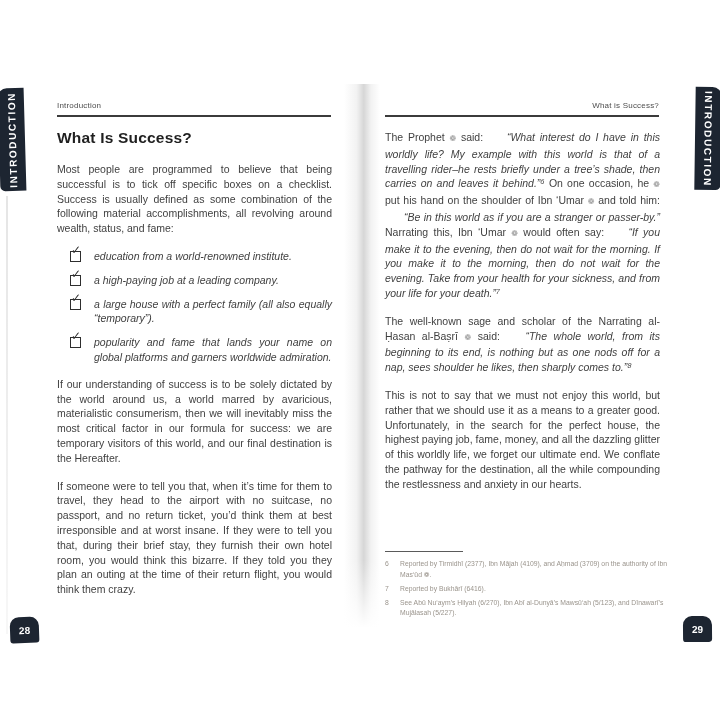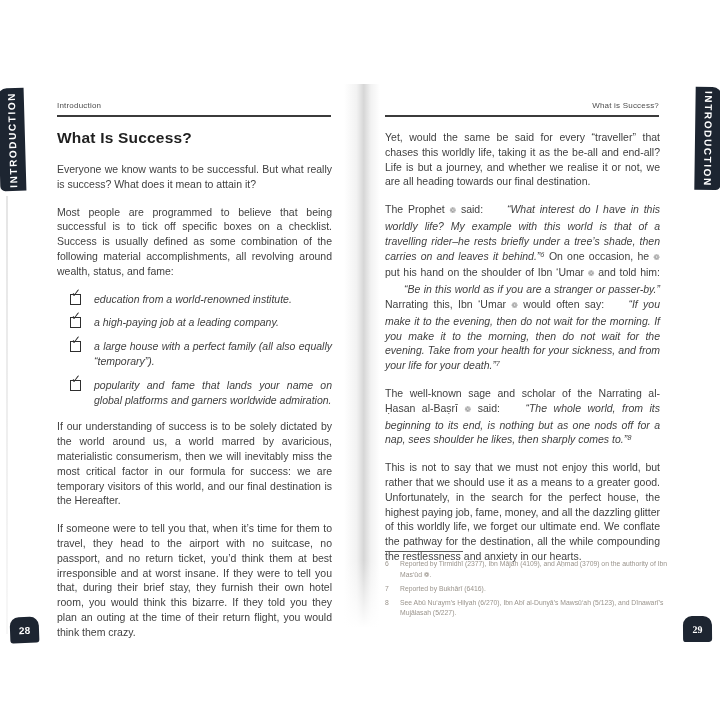--- a/index.html
+++ b/index.html
@@ -93,21 +93,21 @@
   .fn-num { flex:0 0 8px; }
   .fn-text { flex:1 1 auto; }
 
   
   .pagenum {
     position:absolute; width:29px; height:26px; background:#1d2531; color:#fff;
     border-radius:9px 9px 3px 3px; font-size:10px; font-weight:700;
     display:flex; align-items:center; justify-content:center;
   }
   .pn-left { left:10px; top:617px; transform:rotate(-2deg); }
-  .pn-right { left:683px; top:616px; transform:rotate(-0.5deg);font-family:Liberation Serif, serif; }
+  .pn-right { left:683px; top:616px; transform:rotate(-0.5deg); }
 </style>
 </head>
 <body>
 
 <div>
 
   <div class="gutter"></div>
   <div class="gutter-fade"></div>
   <div class="left-page-edge"></div>
 
@@ -119,21 +119,20 @@
   </div>
 
   <div class="running-header rh-left">Introduction</div>
   <div class="header-rule rule-left"></div>
   <div class="running-header rh-right">What is Success?</div>
   <div class="header-rule rule-right"></div>
 
   <div class="content content-left">
     <h1 class="chapter-heading">What Is Success?</h1>
     <div id="left-paras-top">
-        <p class="para"><span>Everyone we know wants to be successful. But what really is success? What does it mean to attain it?</span></p>
         <p class="para"><span>Most people are programmed to believe that being successful is to tick off specific boxes on a checklist. Success is usually defined as some combination of the following material accomplishments, all revolving around wealth, status, and fame:</span></p>
       </div>
     <ul class="checklist" id="checklist">
         <li>
           <span class="cb">
             <span class="tick">✓</span>
           </span>
           <span class="label">education from a world-renowned institute.</span>
         </li>
         <li>
@@ -156,21 +155,20 @@
         </li>
       </ul>
     <div id="left-paras-bottom">
         <p class="para"><span>If our understanding of success is to be solely dictated by the world around us, a world marred by avaricious, materialistic consumerism, then we will inevitably miss the most critical factor in our formula for success: we are temporary visitors of this world, and our final destination is the Hereafter.</span></p>
         <p class="para"><span>If someone were to tell you that, when it’s time for them to travel, they head to the airport with no suitcase, no passport, and no return ticket, you’d think them at best irresponsible and at worst insane. If they were to tell you that, during their brief stay, they furnish their own hotel room, you would think this bizarre. If they told you they plan an outing at the time of their return flight, you would think them crazy.</span></p>
       </div>
   </div>
 
   <div class="content content-right">
     <div id="right-paras">
-        <p class="para"><span>Yet, would the same be said for every “traveller” that chases this worldly life, taking it as the be-all and end-all? Life is but a journey, and whether we realise it or not, we are all heading towards our final destination.</span></p>
         <p class="para"><span>The Prophet </span><span class="sym">❁</span><span> said: </span><span class="it">“What interest do I have in this worldly life? My example with this world is that of a travelling rider–he rests briefly under a tree’s shade, then carries on and leaves it behind.”⁶</span><span> On one occasion, he </span><span class="sym">❁</span><span> put his hand on the shoulder of Ibn ‘Umar </span><span class="sym">❁</span><span> and told him: </span><span class="it">“Be in this world as if you are a stranger or passer-by.”</span><span> Narrating this, Ibn ‘Umar </span><span class="sym">❁</span><span> would often say: </span><span class="it">“If you make it to the evening, then do not wait for the morning. If you make it to the morning, then do not wait for the evening. Take from your health for your sickness, and from your life for your death.”⁷</span></p>
         <p class="para"><span>The well-known sage and scholar of the Narrating al-Ḥasan al-Baṣrī </span><span class="sym">❁</span><span> said: </span><span class="it">“The whole world, from its beginning to its end, is nothing but as one nods off for a nap, sees shoulder he likes, then sharply comes to.”⁸</span></p>
         <p class="para"><span>This is not to say that we must not enjoy this world, but rather that we should use it as a means to a greater good. Unfortunately, in the search for the perfect house, the highest paying job, fame, money, and all the dazzling glitter of this worldly life, we forget our ultimate end. We conflate the pathway for the destination, all the while compounding the restlessness and anxiety in our hearts.</span></p>
       </div>
   </div>
 
   <div class="footnotes">
     <div class="fn-rule"></div>
     <div id="fn-list">
         <div class="fn-row">

